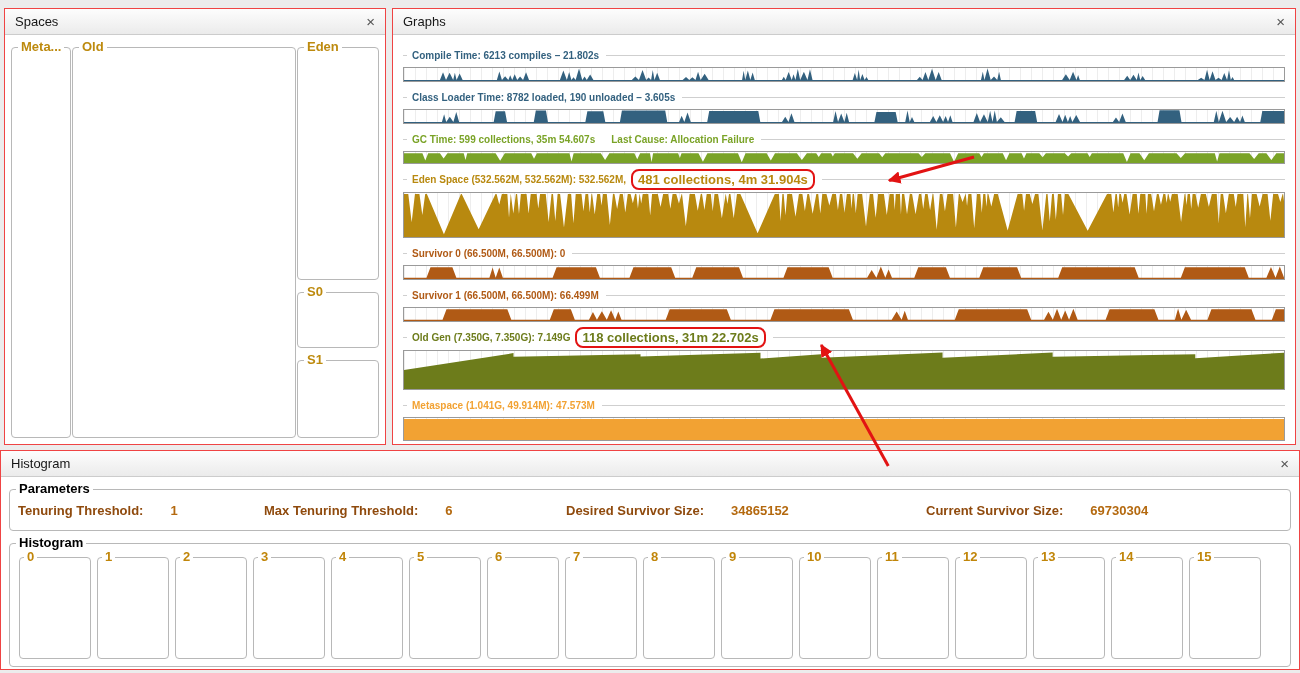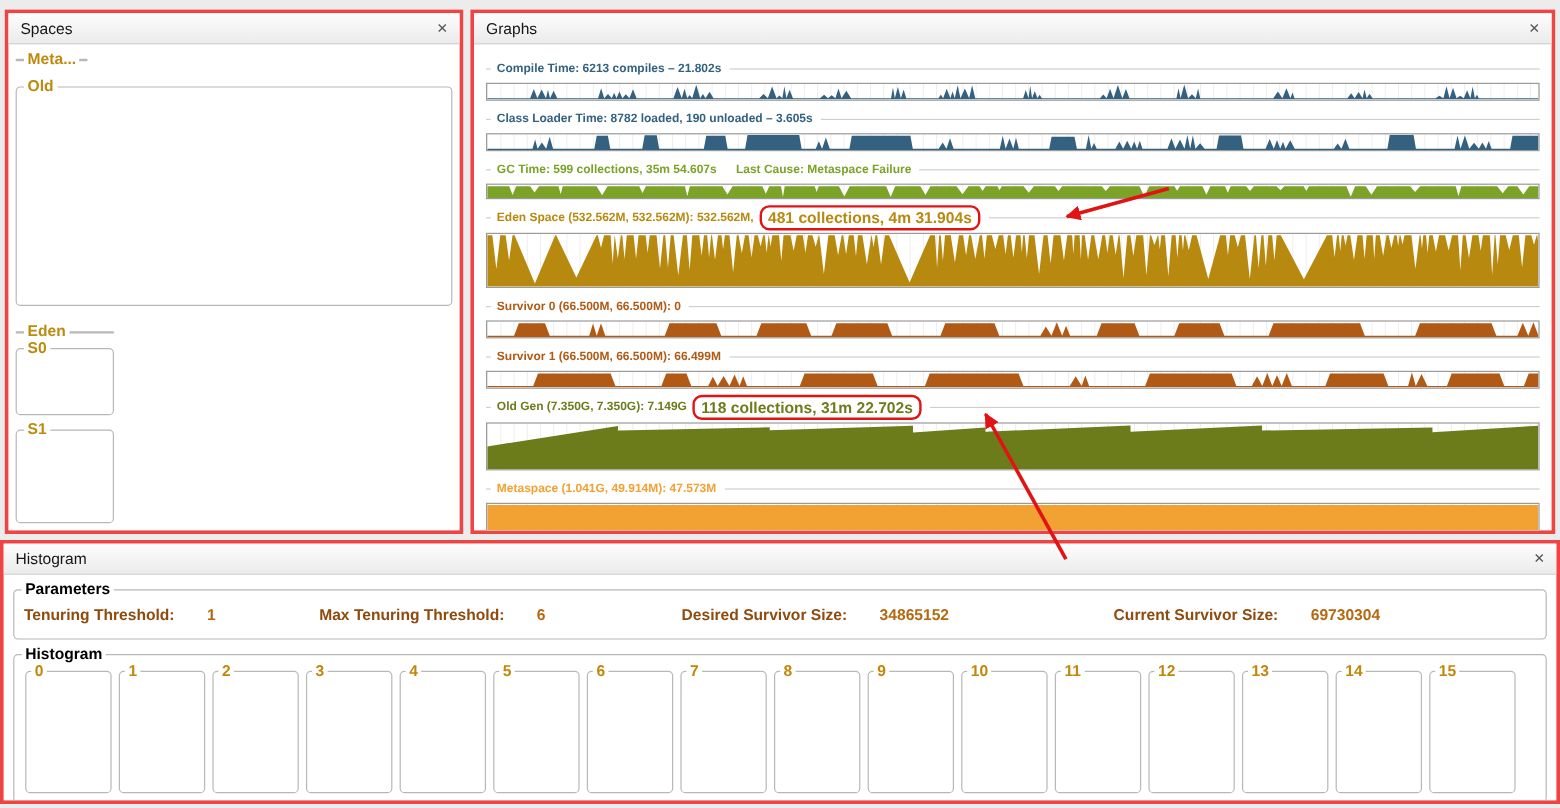--- a/index.html
+++ b/index.html
@@ -2,21 +2,21 @@
 <html style="--hl: #e21313;"><head>
 <meta charset="utf-8">
 <style>
   * { box-sizing: border-box; }
   html,body { margin:0; padding:0; }
   body {
     width:1300px; height:673px; position:relative; overflow:hidden;
     background:#ececec; font-family:"Liberation Sans", sans-serif;
     --hl:#e21313;
   }
-  .panel { position:absolute; background:#ffffff; border:3px solid #ef4444; overflow:hidden; }
+  .panel { position:absolute; background:#ffffff; border:1px solid #ef4444; overflow:hidden; }
   .titlebar {
     height:26px; display:flex; align-items:center; padding:0 10px;
     background:linear-gradient(#fdfdfd,#ebebeb); border-bottom:1px solid #cccccc;
     font-size:13px; color:#161616;
   }
   .close { margin-left:auto; font-size:15px; color:#555; line-height:1; }
 
   
   .tbox { position:relative; border:1px solid #b8b8b8; border-radius:4px; }
   .tlegend { position:absolute; top:-8px; left:6px; background:#fff; padding:0 3px;
@@ -29,21 +29,21 @@
   .grid {
     background-color:#fff;
     background-image:linear-gradient(#e4e4e4 1px,transparent 1px),
                      linear-gradient(90deg,#e4e4e4 1px,transparent 1px);
     background-size:8px 8px;
   }
   .vwrap { position:relative; overflow:hidden; }
   .vfill { position:absolute; left:0; right:0; bottom:0; height:0; }
 
   
-  .spaces-content { display:flex; gap:21px; padding:12px 6px 6px; height:calc(100% - 26px);flex-direction:column; }
+  .spaces-content { display:flex; gap:1px; padding:12px 6px 6px; height:calc(100% - 26px); }
   .right-col { display:flex; flex-direction:column; gap:12px; width:82px; }
 
   
   .graphs-content { padding:10px 10px 4px; }
   .grow { margin-bottom:5px; }
   .ghead { display:flex; align-items:center; min-height:20px; margin-bottom:2px; }
   .gpre { width:4px; height:1px; background:#cfcfcf; margin-right:5px; }
   .gline { flex:1; height:1px; background:#cfcfcf; margin-left:7px; }
   .glabel { font-weight:bold; font-size:10px; white-space:nowrap; }
   .g2 { margin-left:16px; }
@@ -141,21 +141,21 @@
           <svg width="100%" height="100%" viewBox="0 0 884 15" preserveAspectRatio="none" style="display:block">
             <path d="M0 15 L0 13.8 L38.1 13.8 L40.3 5 L42.4 13.8 L46 7.8 L49.6 13.8 L52.5 2.2 L55.4 13.8 L90.1 13.8 L92.1 1.3 L101.5 1.3 L103.5 13.8 L130.4 13.8 L132.4 0.7 L142.6 0.7 L144.6 13.8 L182.2 13.8 L184.2 1.3 L200.2 1.3 L202.2 13.8 L216.9 13.8 L218.9 0.6 L262.4 0.6 L264.4 13.8 L276.3 13.8 L278.9 6.5 L281.6 13.8 L284.8 3 L288.1 13.8 L304.6 13.8 L306.6 1.2 L355.9 1.2 L357.9 13.8 L379.7 13.8 L383 7.8 L386.2 13.8 L389.2 3.8 L392.2 13.8 L431.1 13.8 L433.5 1.2 L436 13.8 L439.2 4 L442.4 13.8 L444.7 3.2 L447.1 13.8 L472.6 13.8 L474.6 2.3 L493.9 2.3 L495.9 13.8 L503.5 13.8 L505.8 0.5 L508 13.8 L510.3 8.2 L512.6 13.8 L528.3 13.8 L531.6 6.8 L534.8 13.8 L538.2 6.2 L541.6 13.8 L544.1 6.9 L546.5 13.8 L548.8 6 L551 13.8 L572.1 13.8 L575.4 3.6 L578.7 13.8 L582.6 5 L586.4 13.8 L588.8 0.8 L591.2 13.8 L593.4 0.7 L595.6 13.8 L599.5 8.4 L603.3 13.8 L613.4 13.8 L615.4 1.1 L634 1.1 L636 13.8 L654.6 13.8 L658 4.5 L661.5 13.8 L664.2 5.4 L666.9 13.8 L669.2 7 L671.4 13.8 L675.3 5.7 L679.1 13.8 L712.1 13.8 L715.2 8.7 L718.4 13.8 L721.7 4.1 L725 13.8 L757 13.8 L759 0.4 L779 0.4 L781 13.8 L813.5 13.8 L816 1 L818.5 13.8 L822.2 1 L825.9 13.8 L829.9 8.1 L833.9 13.8 L836.9 7.8 L839.9 13.8 L842.2 6.4 L844.6 13.8 L860.2 13.8 L862.2 1.2 L886.3 1.2 L888.3 13.8 L884 13.8 L884 15 Z" fill="#33617f"></path>
           </svg>
         </div>
     </div>
 
     <div class="grow">
       <div class="ghead">
         <span class="gpre"></span>
         <span class="glabel" style="color: rgb(122, 163, 39);">GC Time: 599 collections, 35m 54.607s</span>
-        <span class="glabel g2" style="color: rgb(122, 163, 39);">Last Cause: Metaspace Failure</span>
+        <span class="glabel g2" style="color: rgb(122, 163, 39);">Last Cause: Allocation Failure</span>
         <span class="gline"></span>
       </div>
       <div class="gstrip" style="height: 13px;">
           <svg width="100%" height="100%" viewBox="0 0 884 13" preserveAspectRatio="none" style="display:block">
             <path d="M0 13 L0 1.5 L18.5 1.5 L21.4 10.1 L24.3 1.5 L36.1 1.5 L39.8 7.7 L43.6 1.5 L60 1.5 L61.8 9.4 L63.5 1.5 L92 1.5 L96.6 10.2 L101.3 1.5 L127.8 1.5 L130.6 8.1 L133.5 1.5 L166.2 1.5 L168.3 11.1 L170.4 1.5 L197.7 1.5 L202 9.6 L206.3 1.5 L231.4 1.5 L234.3 8.7 L237.2 1.5 L247.1 1.5 L248.7 12 L250.2 1.5 L275.4 1.5 L277.1 7.2 L278.8 1.5 L295.8 1.5 L300.3 11.4 L304.8 1.5 L335.5 1.5 L339.3 12.1 L343.1 1.5 L364.3 1.5 L368.5 10 L372.7 1.5 L394.7 1.5 L399.7 9.4 L404.7 1.5 L414.1 1.5 L416.6 6 L419.1 1.5 L429 1.5 L430.8 5.4 L432.7 1.5 L451.1 1.5 L455.4 7.9 L459.7 1.5 L477.3 1.5 L480.4 6.2 L483.5 1.5 L516.8 1.5 L520.2 6 L523.7 1.5 L548.5 1.5 L552.6 11.4 L556.7 1.5 L577.9 1.5 L580.2 5.8 L582.5 1.5 L601.5 1.5 L604.8 9.7 L608.1 1.5 L620.4 1.5 L622.8 7.8 L625.2 1.5 L638.2 1.5 L641.5 6.1 L644.8 1.5 L663.8 1.5 L667.1 5.4 L670.3 1.5 L686.6 1.5 L688.8 6 L691 1.5 L722.5 1.5 L726.2 11.7 L729.9 1.5 L738.8 1.5 L743.6 9.8 L748.3 1.5 L776.1 1.5 L780.3 7.1 L784.6 1.5 L814.5 1.5 L816.8 11.2 L819.2 1.5 L849.3 1.5 L854 8.4 L858.6 1.5 L866.3 1.5 L871.3 9.6 L876.3 1.5 L884 1.5 L884 13 Z" fill="#7aa327"></path>
           </svg>
         </div>
     </div>
 
     <div class="grow">

